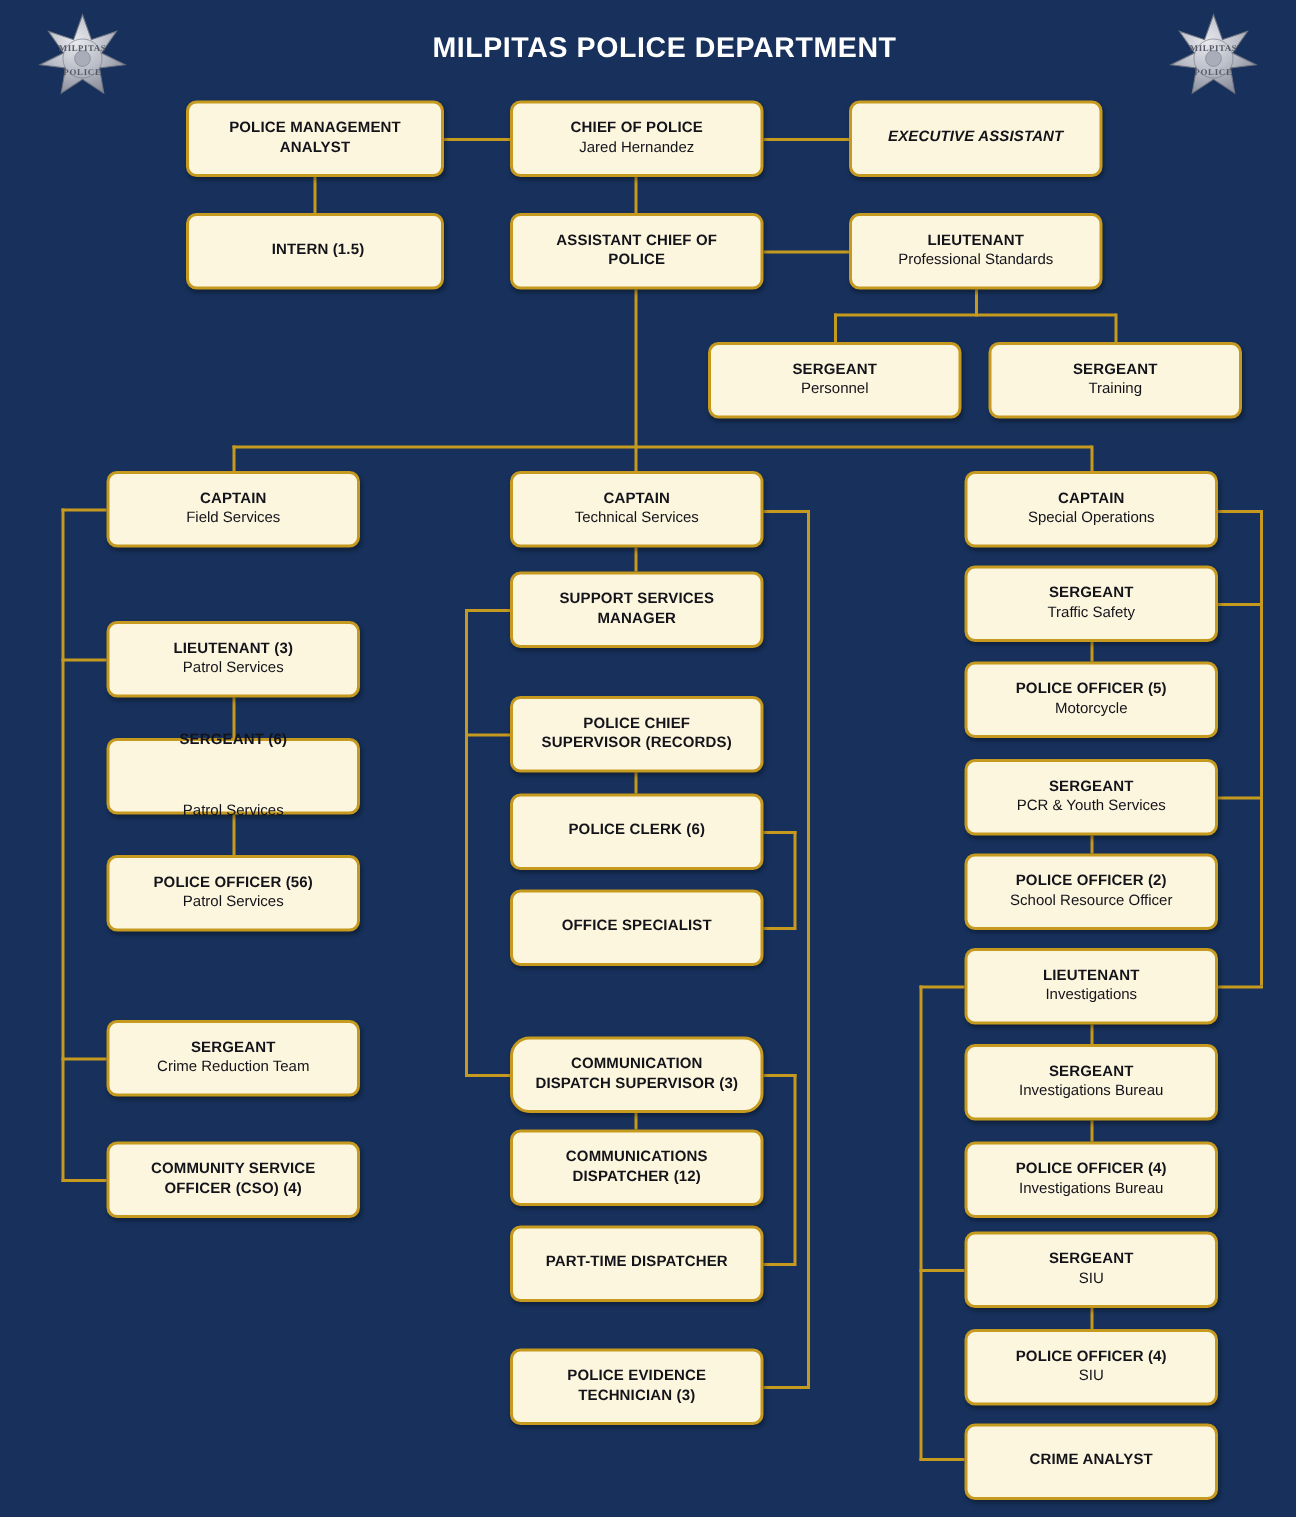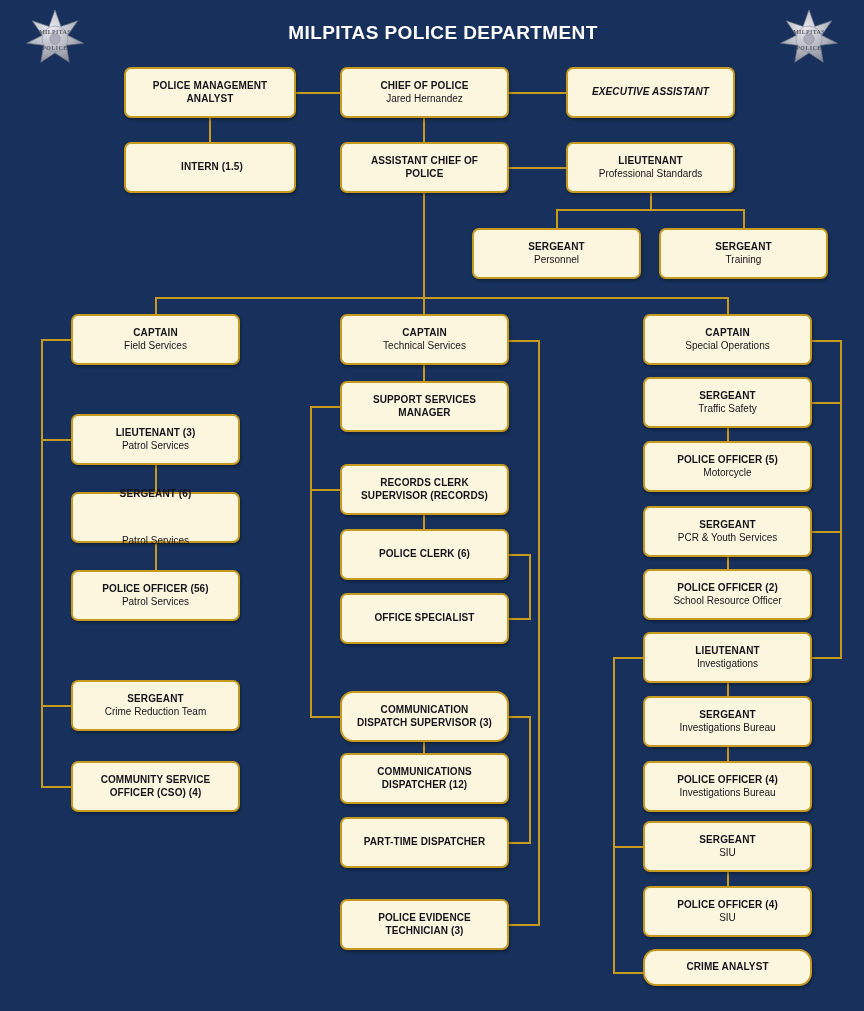--- a/index.html
+++ b/index.html
@@ -201,21 +201,21 @@
       </div>
       <div class="box" style="left: 340px; top: 314px; width: 169px; height: 51px;">
         <div class="l1">CAPTAIN</div>
         <div class="l2">Technical Services</div>
       </div>
       <div class="box" style="left: 340px; top: 381px; width: 169px; height: 51px;">
         <div class="l1">SUPPORT SERVICES</div>
         <div class="l1">MANAGER</div>
       </div>
       <div class="box" style="left: 340px; top: 464px; width: 169px; height: 51px;">
-        <div class="l1">RECORDS CLERK</div>
+        <div class="l1">POLICE CHIEF</div>
         <div class="l1">SUPERVISOR (RECORDS)</div>
       </div>
       <div class="box" style="left: 340px; top: 529px; width: 169px; height: 51px;">
         <div class="l1">POLICE CLERK (6)</div>
       </div>
       <div class="box" style="left: 340px; top: 593px; width: 169px; height: 51px;">
         <div class="l1">OFFICE SPECIALIST</div>
       </div>
       <div class="box" style="left: 340px; top: 691px; width: 169px; height: 51px; border-radius: 13px;">
         <div class="l1">COMMUNICATION</div>
@@ -265,18 +265,18 @@
         <div class="l2">Investigations Bureau</div>
       </div>
       <div class="box" style="left: 643px; top: 821px; width: 169px; height: 51px;">
         <div class="l1">SERGEANT</div>
         <div class="l2">SIU</div>
       </div>
       <div class="box" style="left: 643px; top: 886px; width: 169px; height: 51px;">
         <div class="l1">POLICE OFFICER (4)</div>
         <div class="l2">SIU</div>
       </div>
-      <div class="box" style="left: 643px; top: 949px; width: 169px; height: 37px; border-radius: 13px;">
+      <div class="box" style="left: 643px; top: 949px; width: 169px; height: 51px;">
         <div class="l1">CRIME ANALYST</div>
       </div>
     </div>
 
 </div>
 
 </body></html>

